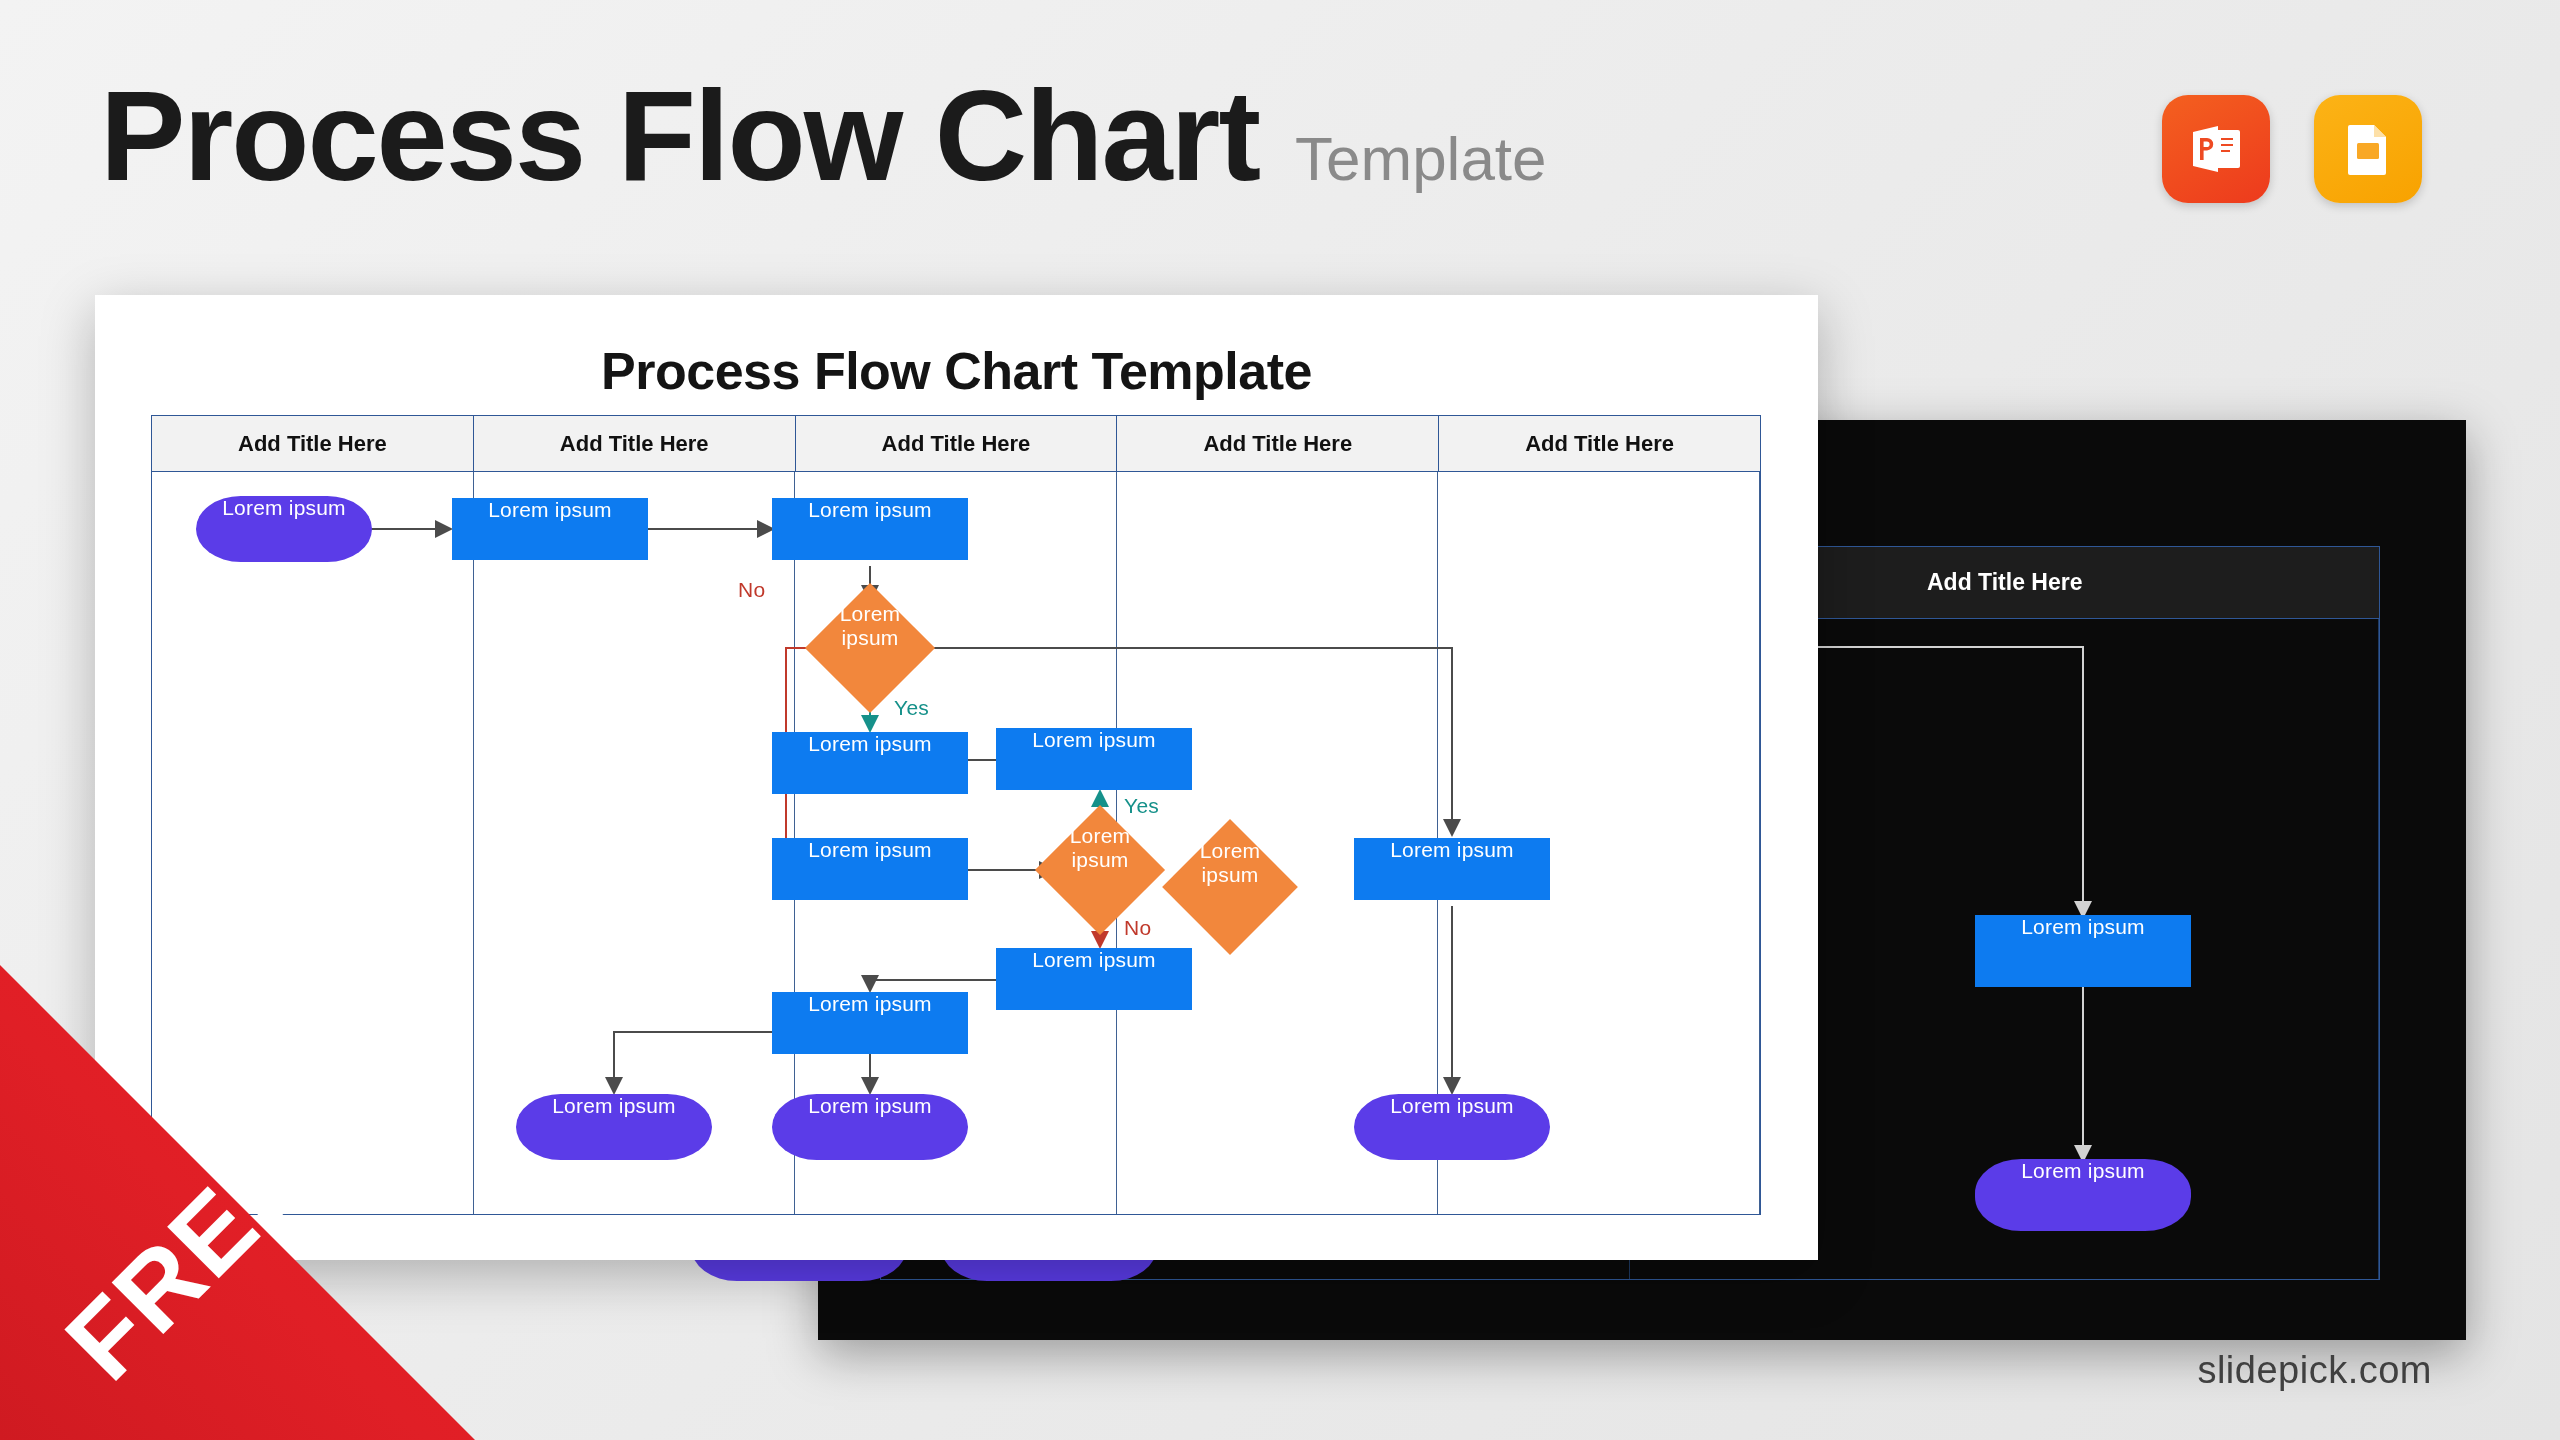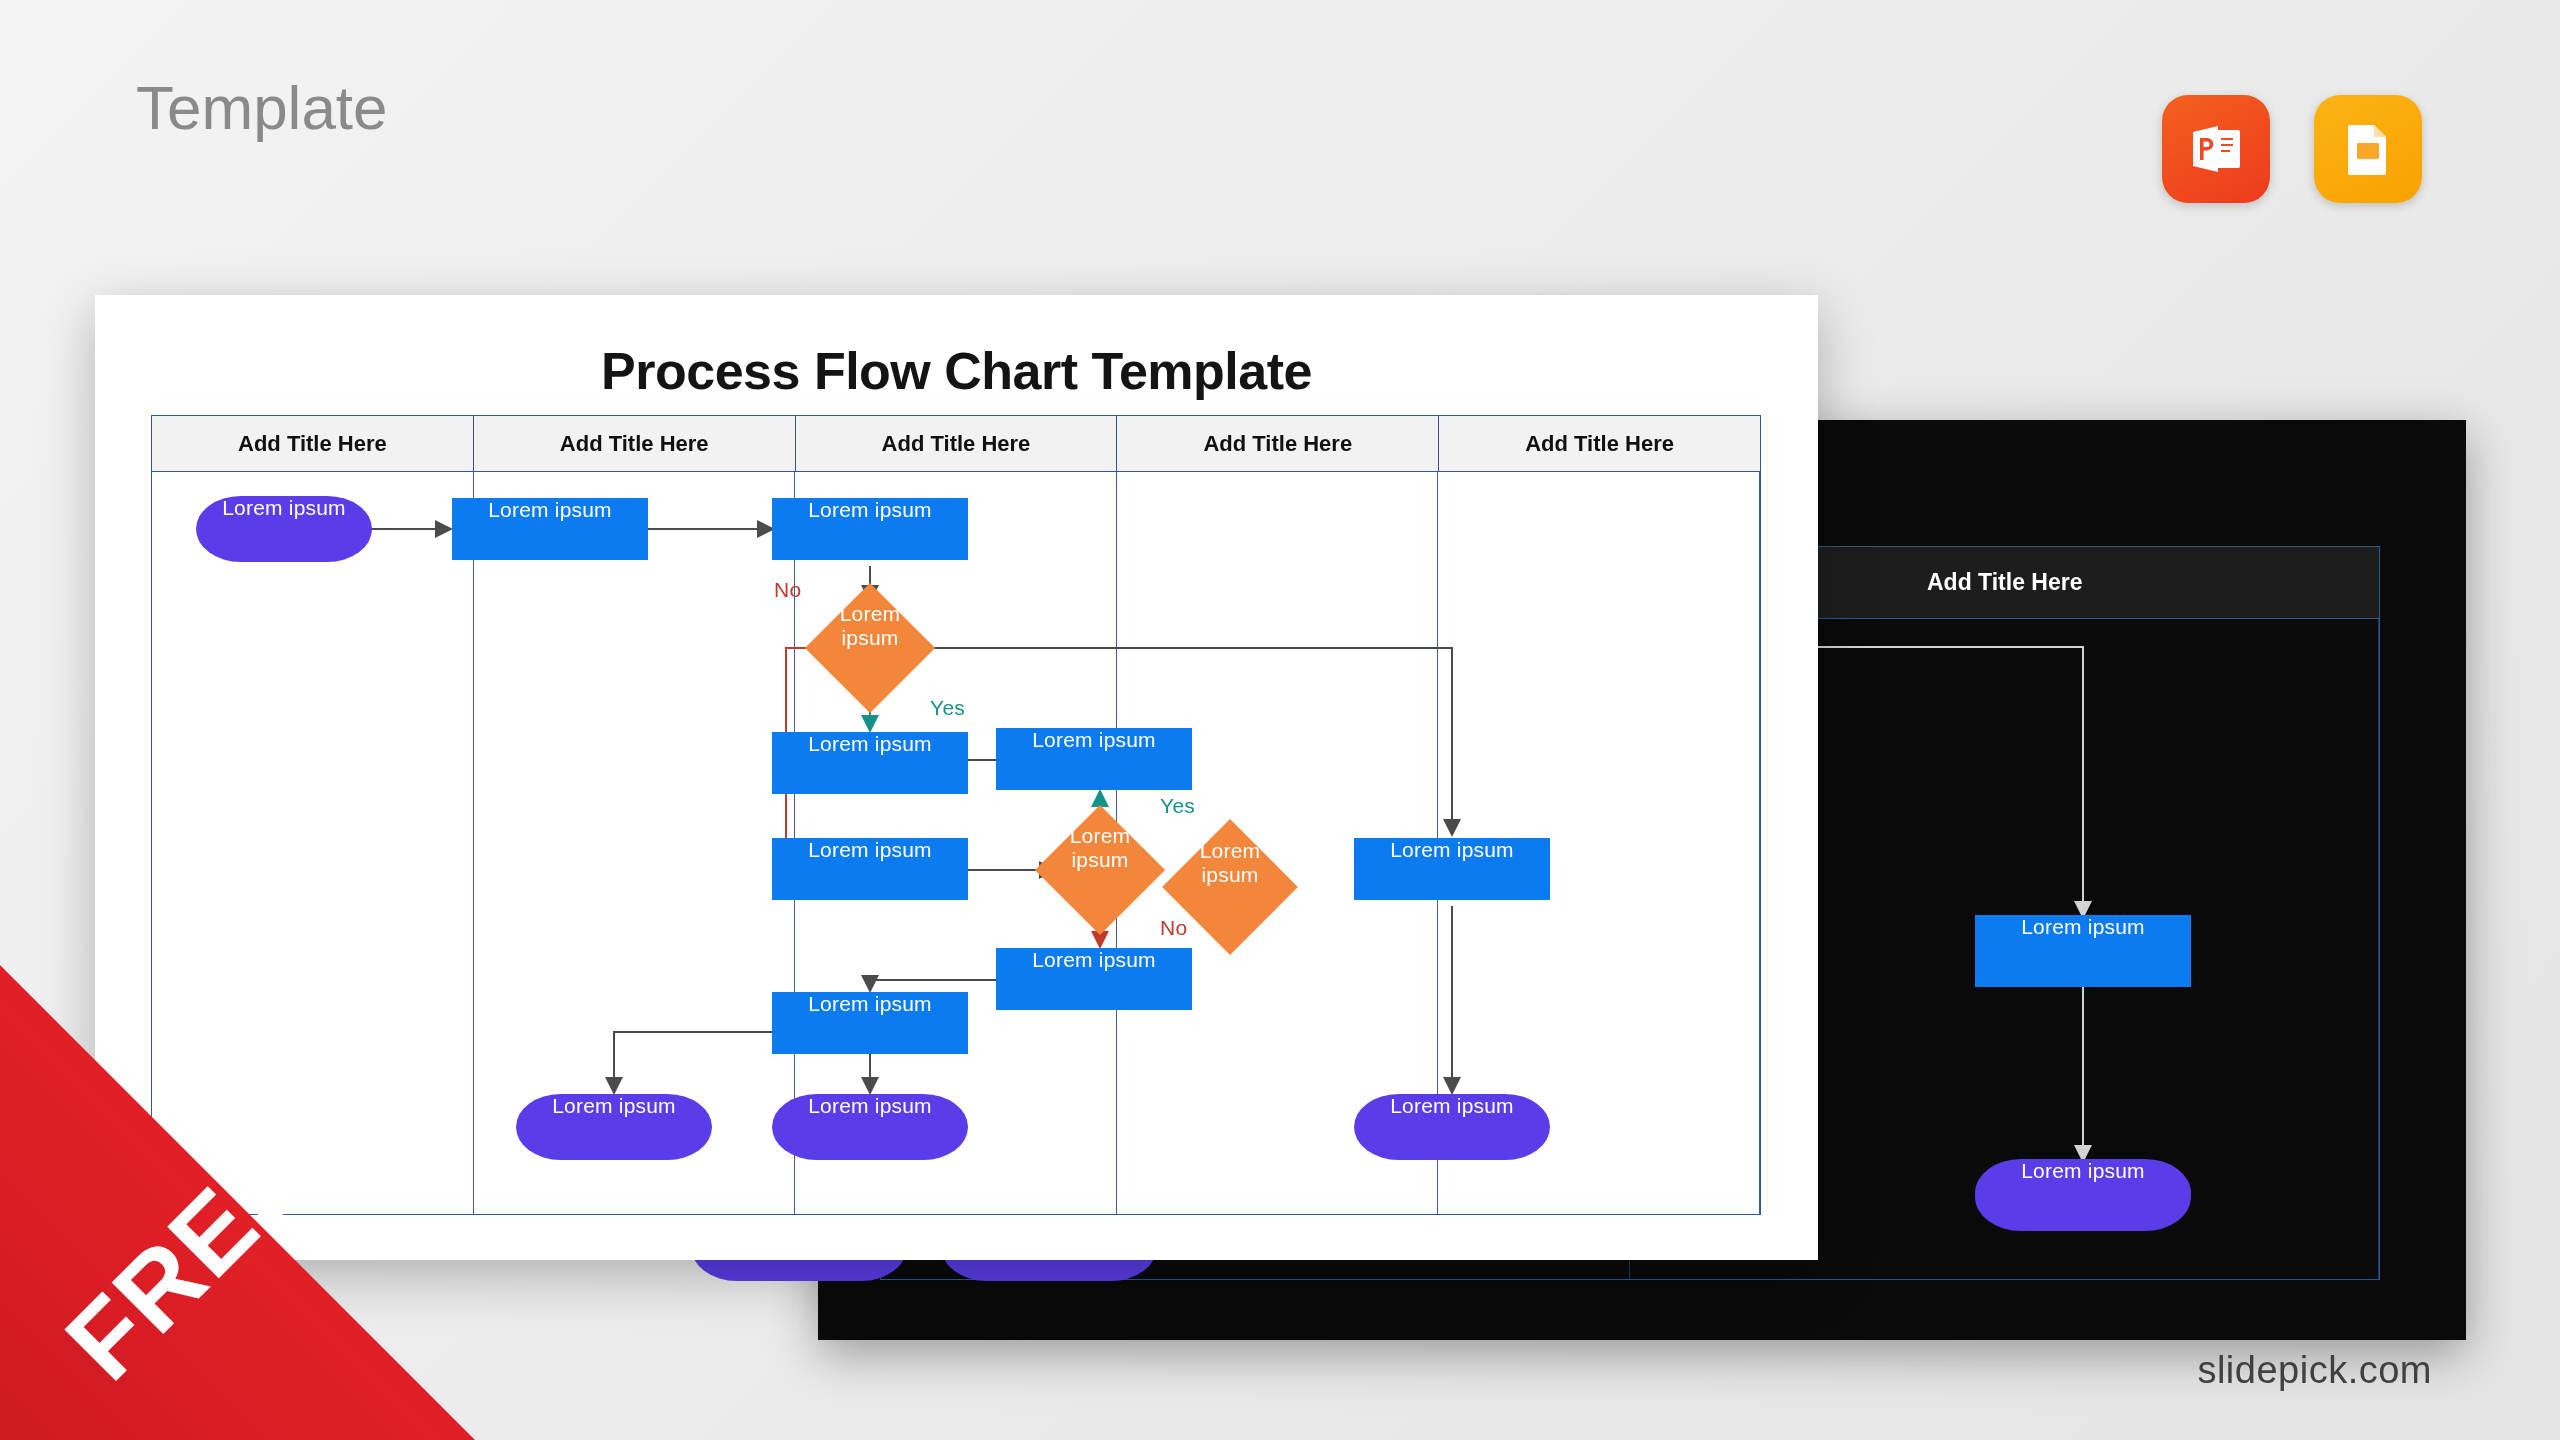--- a/index.html
+++ b/index.html
@@ -94,21 +94,21 @@
   .node.proc   { background:#0d7bf0; }
   .node.term   { background:#5b3ce8; border-radius:46px/34px; }
   .node.dec    { background:#f2873c; }
   .node.dec .dtxt { position:relative; z-index:2; }
   .node.dec .dshape {
     position:absolute; left:0; top:0; width:100%; height:100%;
     background:#f2873c; transform:rotate(45deg); z-index:1;
   }
   .node.dec { background:transparent; }
 
-  .lbl { position:absolute; font-size:21px; letter-spacing:.3px;margin-left:36px; }
+  .lbl { position:absolute; font-size:21px; letter-spacing:.3px; }
   .lbl.yes { color:#16918a; }
   .lbl.no  { color:#c0392b; }
 
   svg.wires { position:absolute; left:0; top:0; overflow:visible; }
 
   
   #free-ribbon {
     position:absolute; left:0; bottom:0; width:475px; height:475px;
     overflow:hidden; pointer-events:none;
   }
@@ -129,20 +129,21 @@
     position:absolute; right:128px; bottom:48px;
     font-size:38px; color:#404040; letter-spacing:.5px;
   }
 </style>
 </head>
 <body>
 
 <div id="header">
 
   <div id="title-block">
+    <span id="page-title">Process Flow Chart</span>
     <span id="title-suffix">Template</span>
   </div>
 
   <div id="app-icons">
 
     <div class="app-icon ppt">
       <svg class="ppt-glyph" width="62" height="62" viewBox="0 0 62 62">
         <rect x="30" y="12" width="25" height="38" rx="2" fill="#ffffff"></rect>
         <path d="M36 20 h12 v2 h-12z M36 26 h12 v2 h-12z M36 32 h9 v2 h-9z" fill="#ee4a22"></path>
         <circle cx="44" cy="24" r="7" fill="#ee4a22" opacity="0"></circle>

